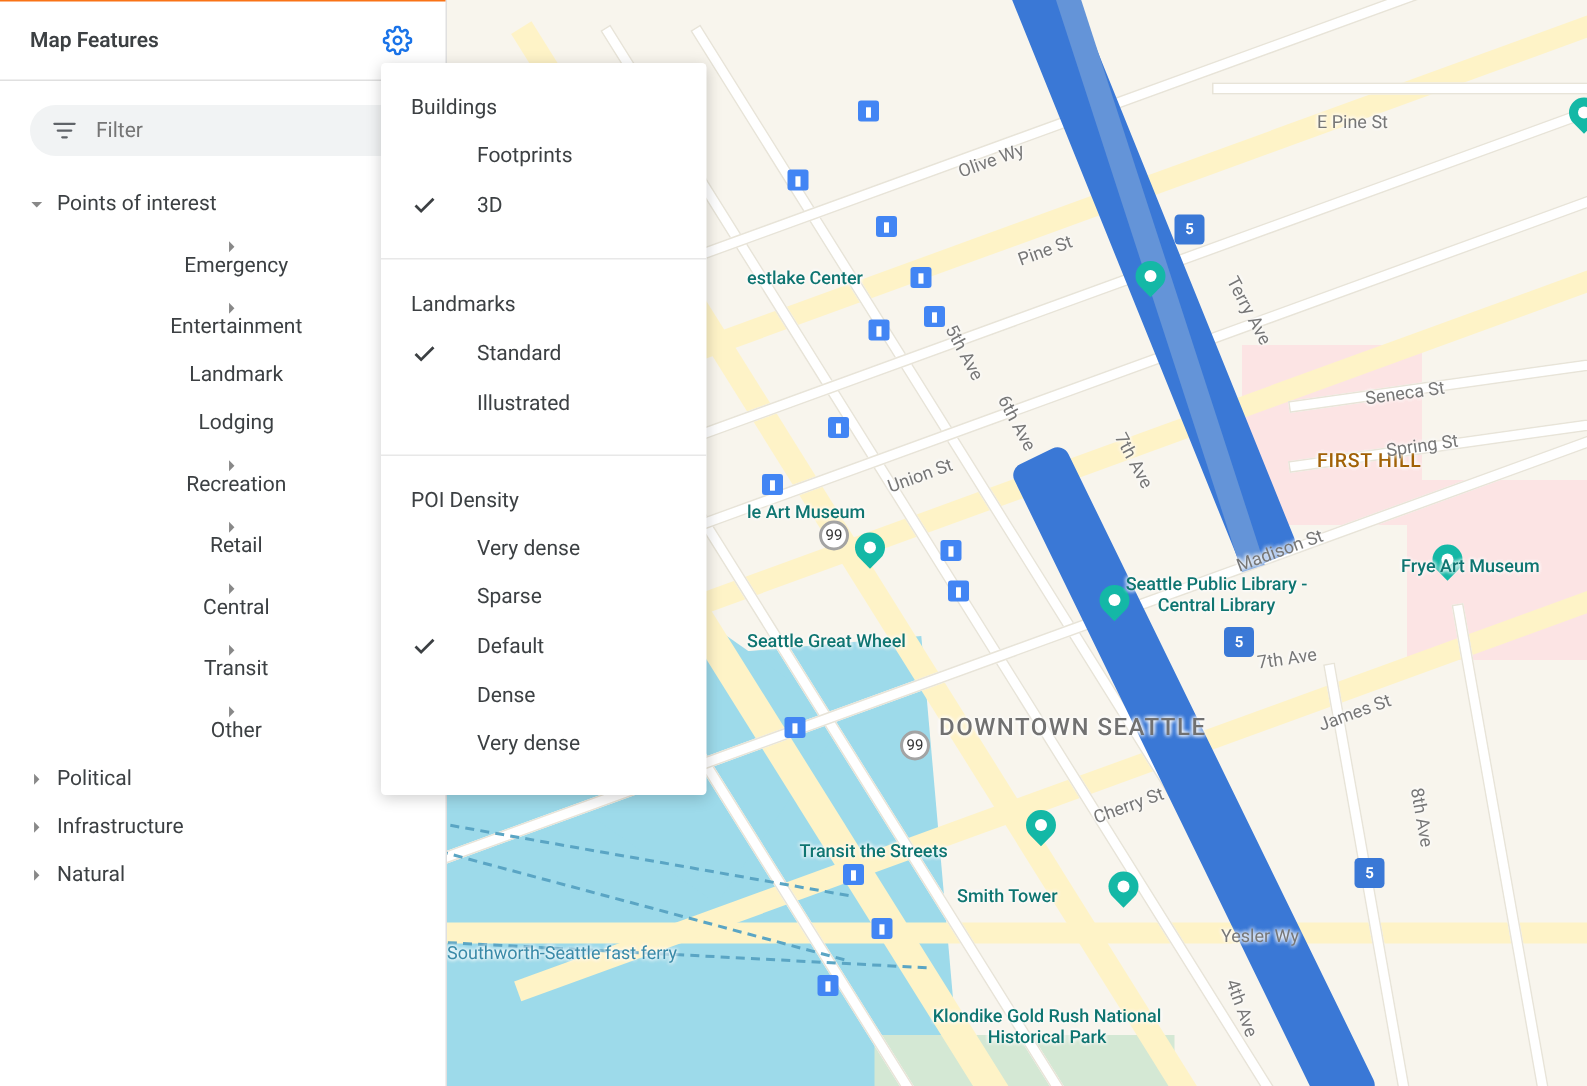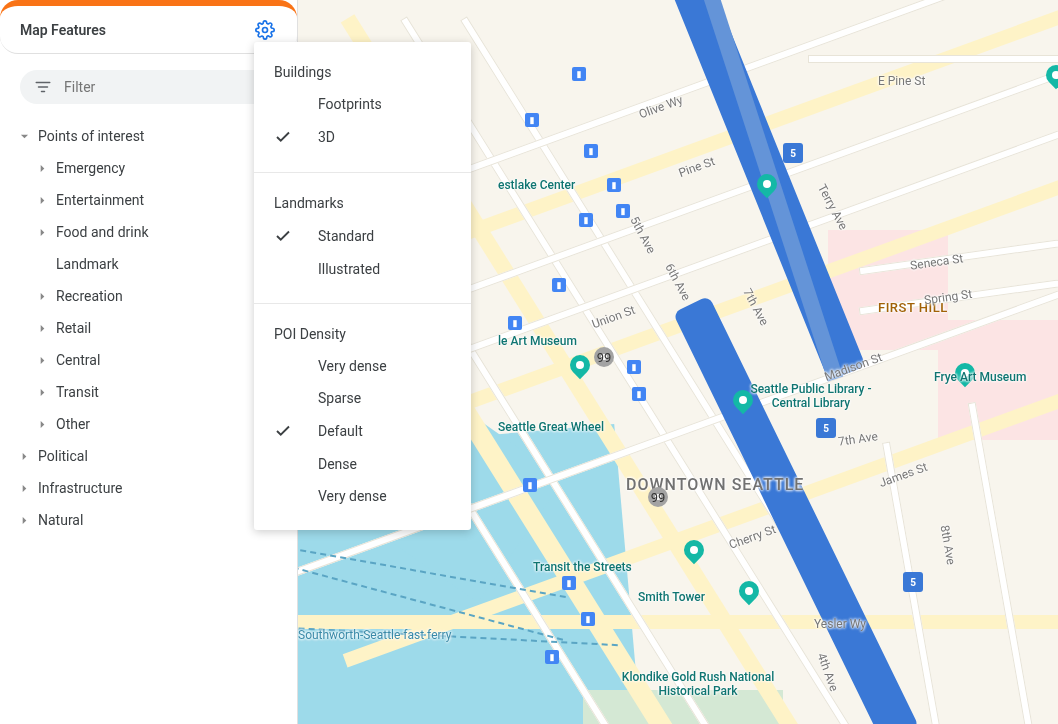--- a/index.html
+++ b/index.html
@@ -13,22 +13,21 @@
       background: #fff;
     }
     
     .sidebar-header {
       display: flex;
       align-items: center;
       justify-content: space-between;
       padding: 0 16px 0 20px;
       height: 54px;
       border-bottom: 1px solid #e0e0e0;
-      border-top: 6px solid #f97316;
-      border-radius: 18px;
+      border-top: 1px solid #f97316;
     }
     
     .sidebar-title {
       font-weight: 600;
       font-size: 14px;
       color: #3c4043;
     }
     
     .gear-btn {
       width: 32px;
@@ -74,21 +73,21 @@
     
     .tree-item .chevron {
       width: 16px;
       margin-right: 6px;
       display: flex;
       align-items: center;
       justify-content: center;
     }
     
     .tree-item.level-0 { padding-left: 0; }
-    .tree-item.level-1 { padding-left: 18px; }
+    .tree-item.level-1 { padding-left: 18px; flex-direction: column; }
     
     .map-container {
       position: relative;
       margin-left: 298px;
       width: 760px;
       height: 100%;
       background: #f8f5ed;
       overflow: hidden;
     }
     
@@ -205,28 +204,27 @@
       color: #fff;
       font-size: 10px;
       font-weight: bold;
     }
     
     .route-shield {
       position: absolute;
       width: 20px;
       height: 20px;
       background: #fff;
-      border: 7px solid #a3a3a3;
+      border: 2px solid #a3a3a3;
       border-radius: 50%;
       display: flex;
       align-items: center;
       justify-content: center;
       color: #333;
-      font-size: 13px;
-      margin-left: 48px;
+      font-size: 10px;
     }
     
     .popup {
       position: absolute;
       top: 42px;
       left: 254px;
       width: 217px;
       background: #fff;
       box-shadow: 0 2px 10px rgba(0,0,0,0.2);
       border-radius: 3px;
@@ -311,30 +309,26 @@
       </div>
       <div class="tree-item level-1">
         <span class="chevron">
           <svg width="9" height="9" viewBox="0 0 10 10">
             <path d="M3 1 L7 5 L3 9" fill="#888"></path>
           </svg>
         </span>
         <span>Entertainment</span>
       </div>
       <div class="tree-item level-1">
-        <span class="chevron">
-          <svg width="9" height="9" viewBox="0 0 10 10">
-            <path d="M3 1 L7 5 L3 9" fill="#888"></path>
-          </svg>
-        </span>
-        <span>Food and drink</span>
-      </div>
-      <div class="tree-item level-1">
         <span class="chevron"></span>
         <span>Landmark</span>
+      </div>
+      <div class="tree-item level-1">
+        <span class="chevron"></span>
+        <span>Lodging</span>
       </div>
       <div class="tree-item level-1">
         <span class="chevron">
           <svg width="9" height="9" viewBox="0 0 10 10">
             <path d="M3 1 L7 5 L3 9" fill="#888"></path>
           </svg>
         </span>
         <span>Recreation</span>
       </div>
       <div class="tree-item level-1">

